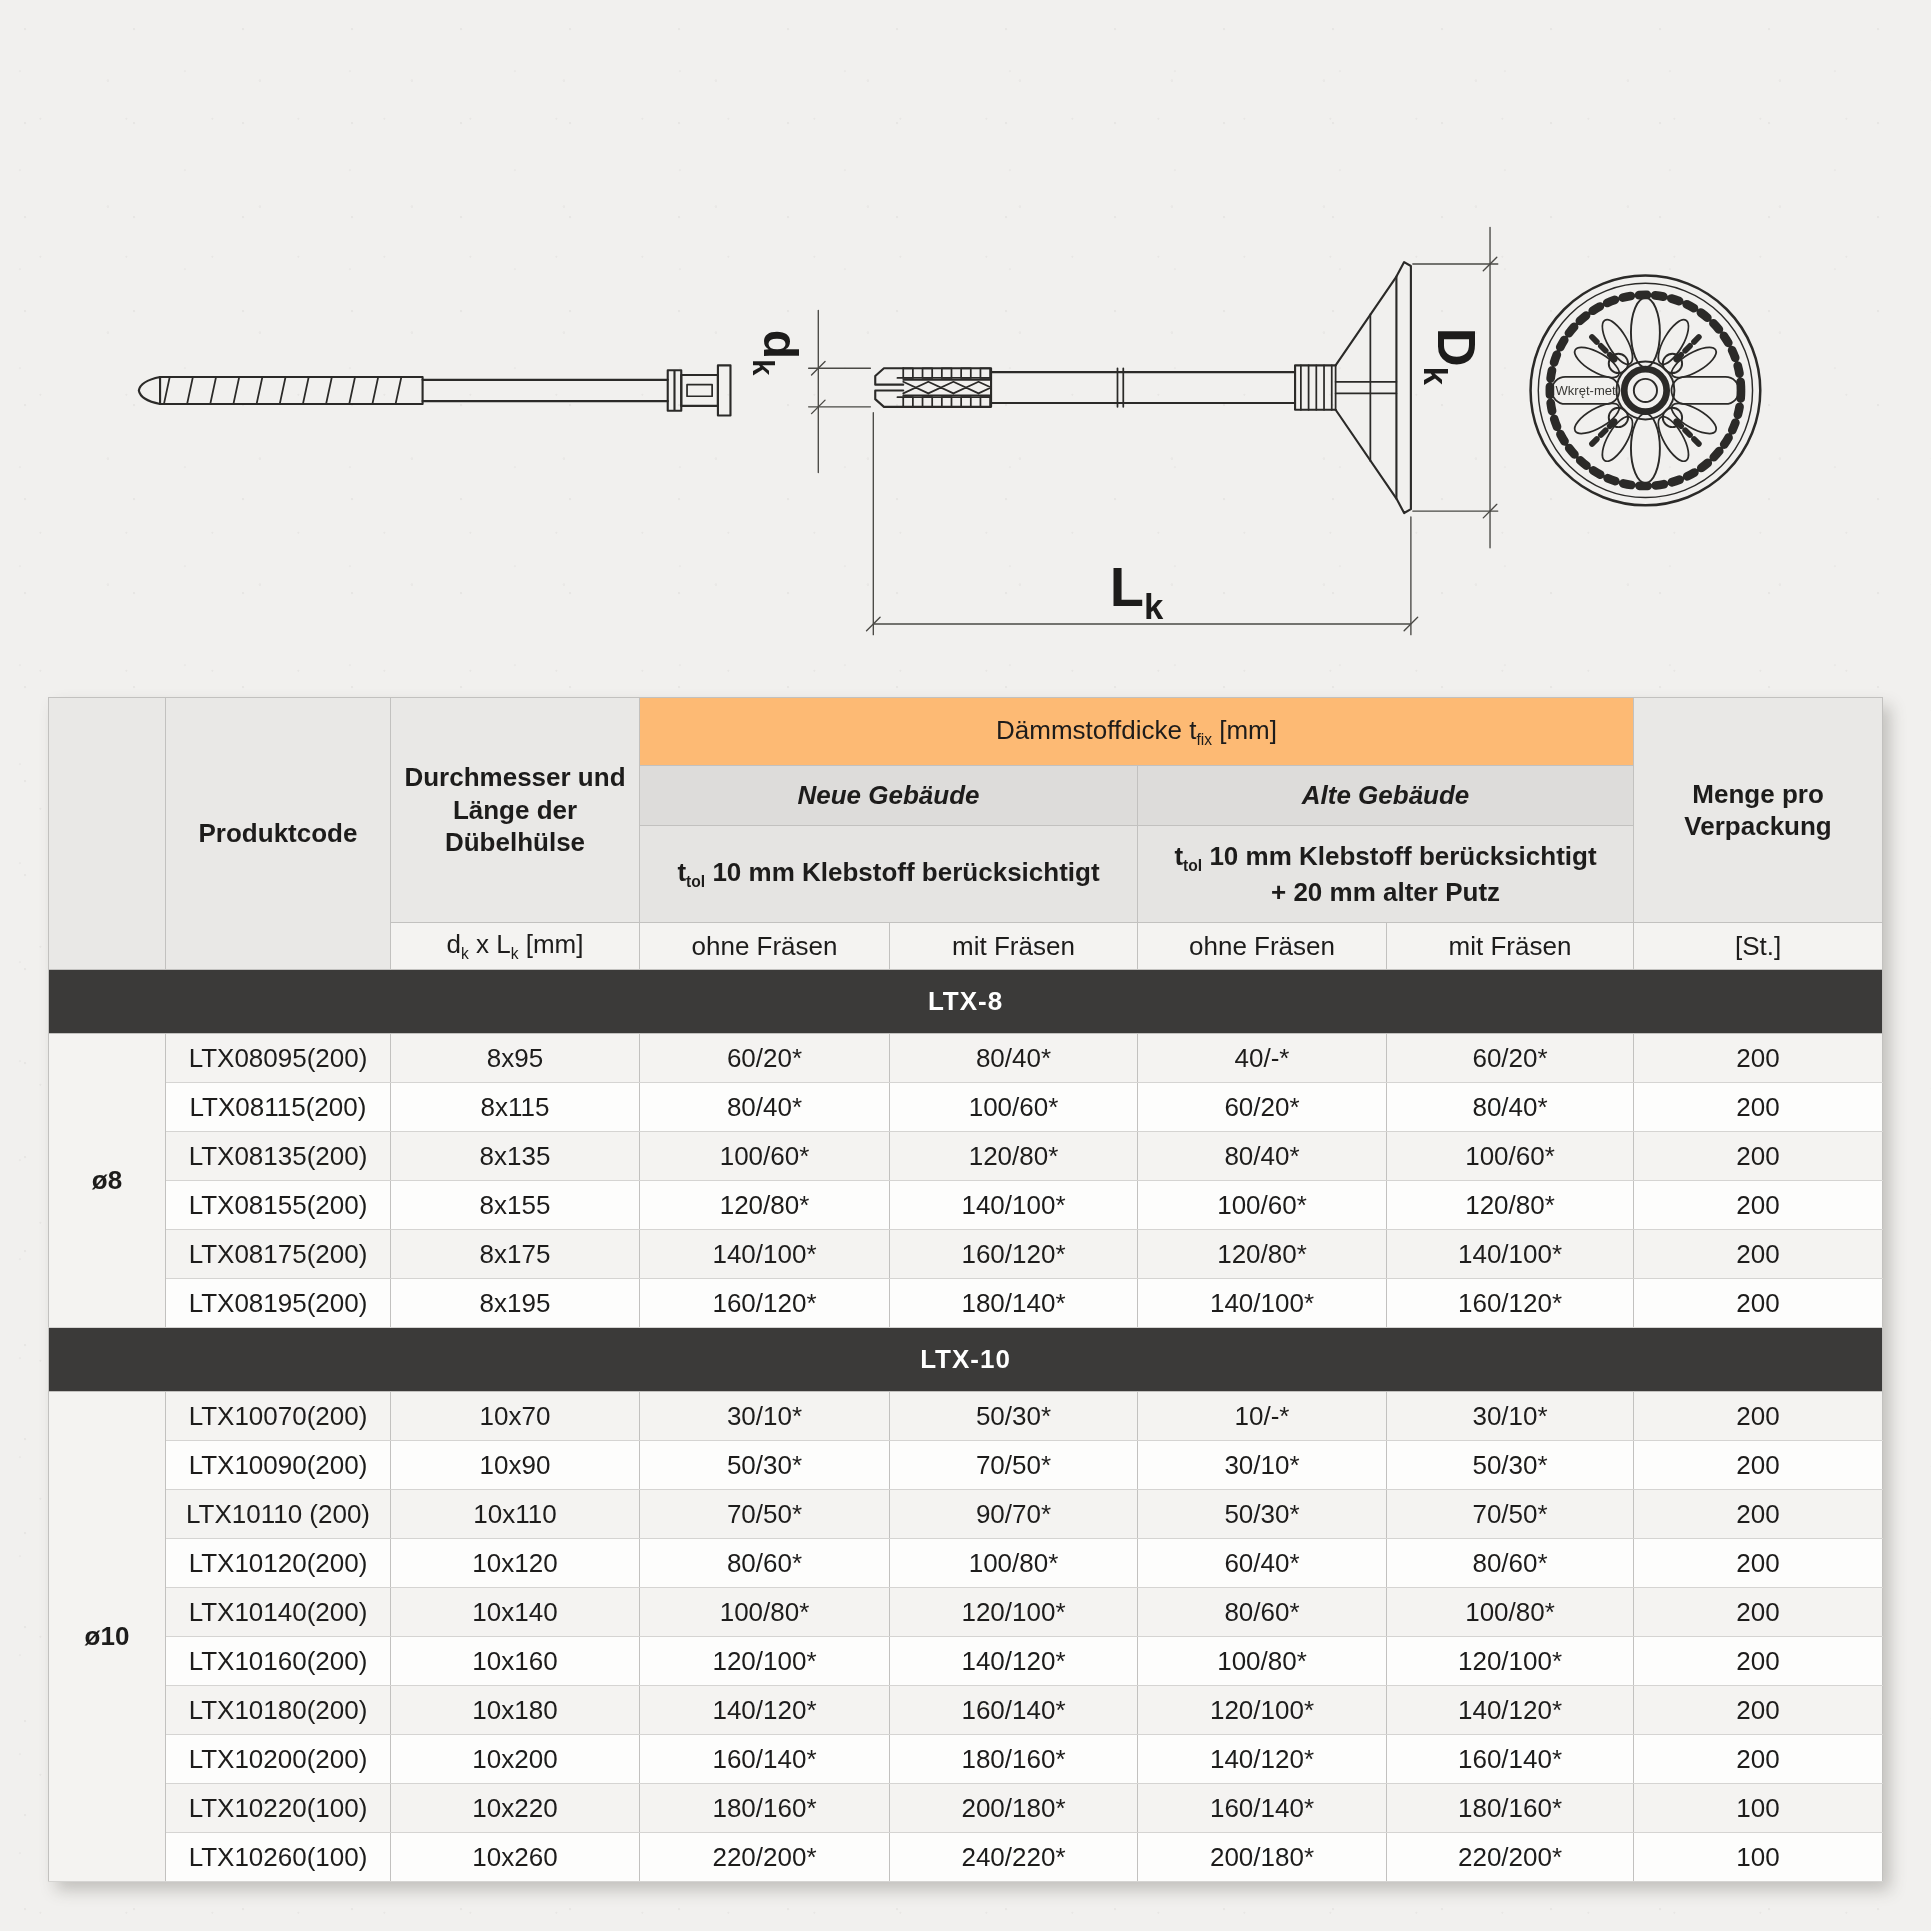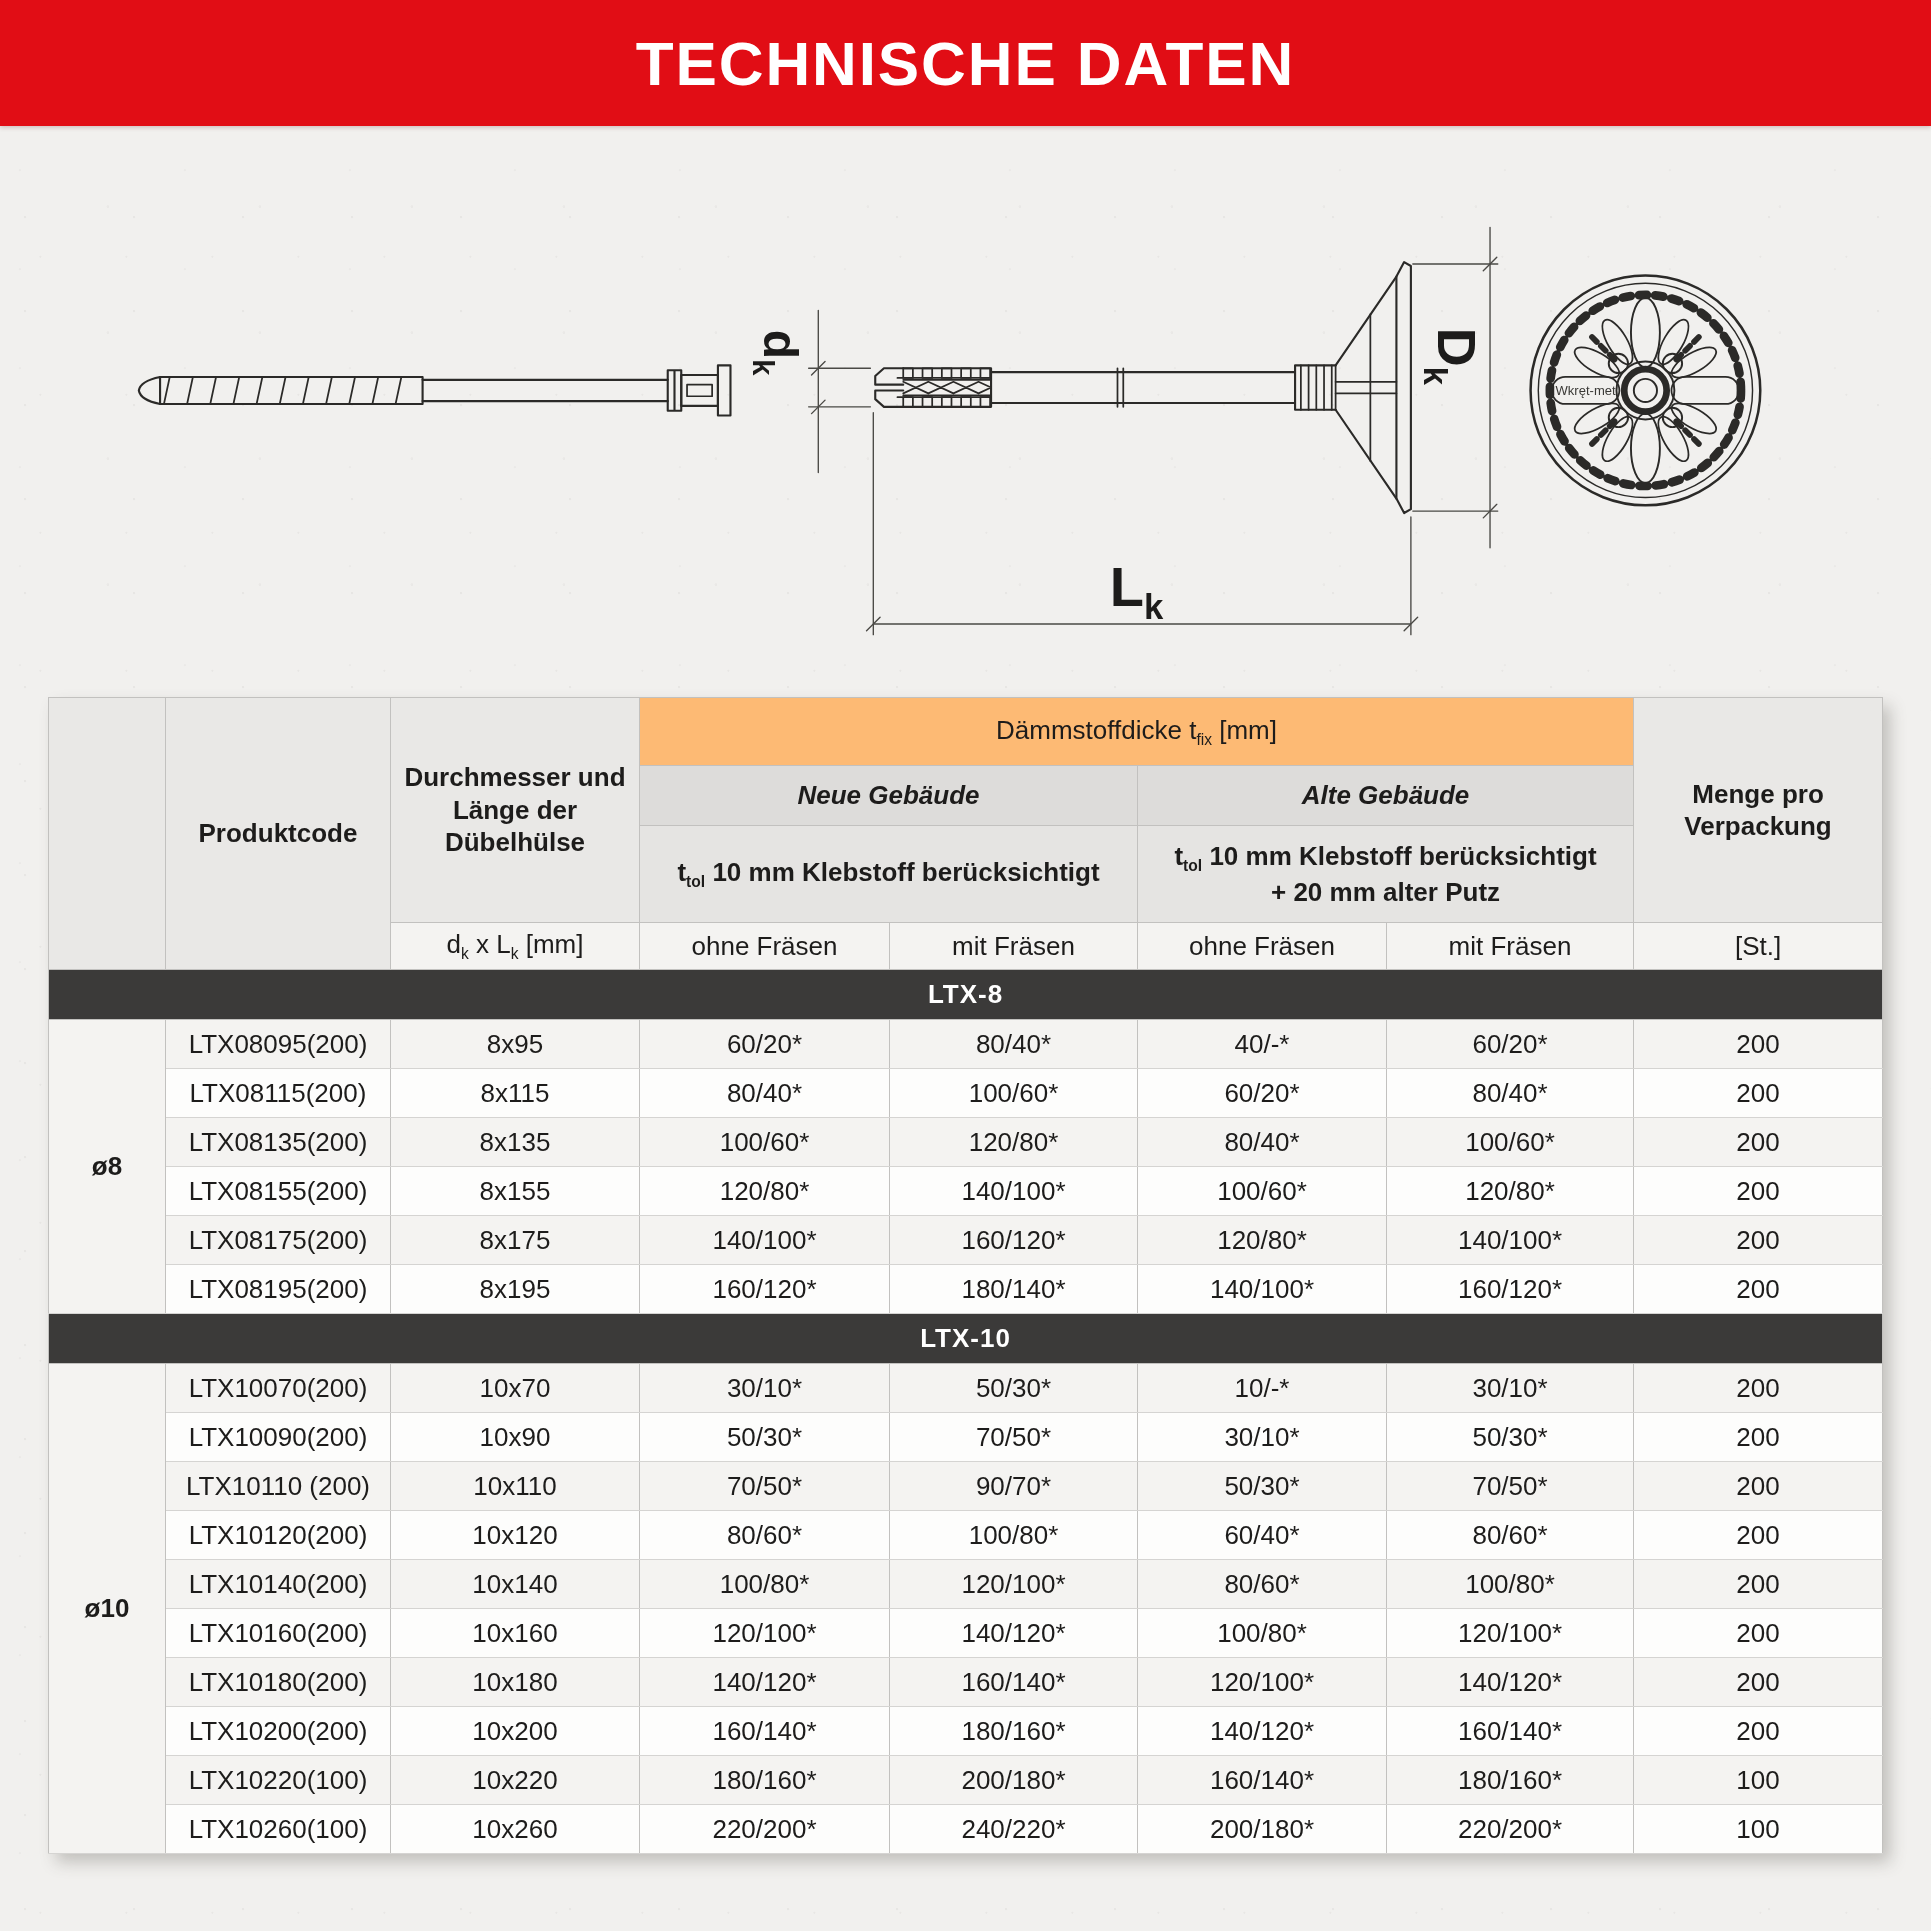--- a/index.html
+++ b/index.html
@@ -34,39 +34,36 @@
   }
   table.data td{ border:1px solid #c2c1bf; text-align:center; vertical-align:middle;
     font-size:26px; line-height:1.25; padding:0 5.8px; }
   tr.hr1{height:68px} tr.hr2{height:60px} tr.hr3{height:97px} tr.hr4{height:47px}
   td.hdr-side{ background:#e9e8e6; font-weight:bold; }
   td.hdr-dark{ background:#fdba74; font-weight:normal; }
   td.hdr-mid { background:#dddcda; font-weight:bold;font-style:italic; }
   td.hdr-note{ background:#e5e4e2; font-weight:bold; }
   td.hdr-sub { background:#f4f3f1; }
   sub{ font-size:0.6em; }
-  tr.band-row{ height:50px; }
+  tr.band-row{ height:64px; }
   td.band{ background:#3b3a39; color:#ffffff; font-weight:bold; font-size:29px;
     letter-spacing:1px; border:1px solid #3b3a39; }
   tr.data-row{ height:49px; }
   tr.odd  td{ background:#f4f3f1; }
   tr.even td{ background:#fdfdfc; }
   td.group{ background:#f4f3f1 !important; font-weight:bold; font-size:44px;
     border-top:1px solid #c2c1bf; }
   td.code{ font-weight:normal; text-align:left; padding-left:15.4px; }
   tr.data-row td{ border-top:1.9px solid #d5d4d2; border-bottom:1.9px solid #d5d4d2; }
 </style>
 </head>
 <body>
 
 <div class="page">
 
-  <div class="banner">
-    <h1>TECHNISCHE DATEN</h1>
-  </div>
 
   <svg class="drawings" width="1834" height="526" viewBox="0 0 1900 545" fill="none" stroke="#2b2a28" stroke-width="2.2" stroke-linecap="round" stroke-linejoin="round">
 
     <g>
       <path d="M116,231 C101,234 95,239 94,245 C95,251 101,256 116,259 L116,231 Z"></path>
       <path d="M116,231 H388 M116,259 H388 M388,231 V259"></path>
       <path stroke-width="1.8" d="M126,231 L120,259 M150,231 L144,259 M174,231 L168,259 M198,231 L192,259 M222,231 L216,259 M246,231 L240,259 M270,231 L264,259 M294,231 L288,259 M318,231 L312,259 M342,231 L336,259 M366,231 L360,259"></path>
       <path d="M388,234 H642 M388,256 H642"></path>
       <path d="M642,224 H656 V266 H642 Z M649,224 V266"></path>
       <path d="M656,229 H694 V261 H656 Z"></path>

